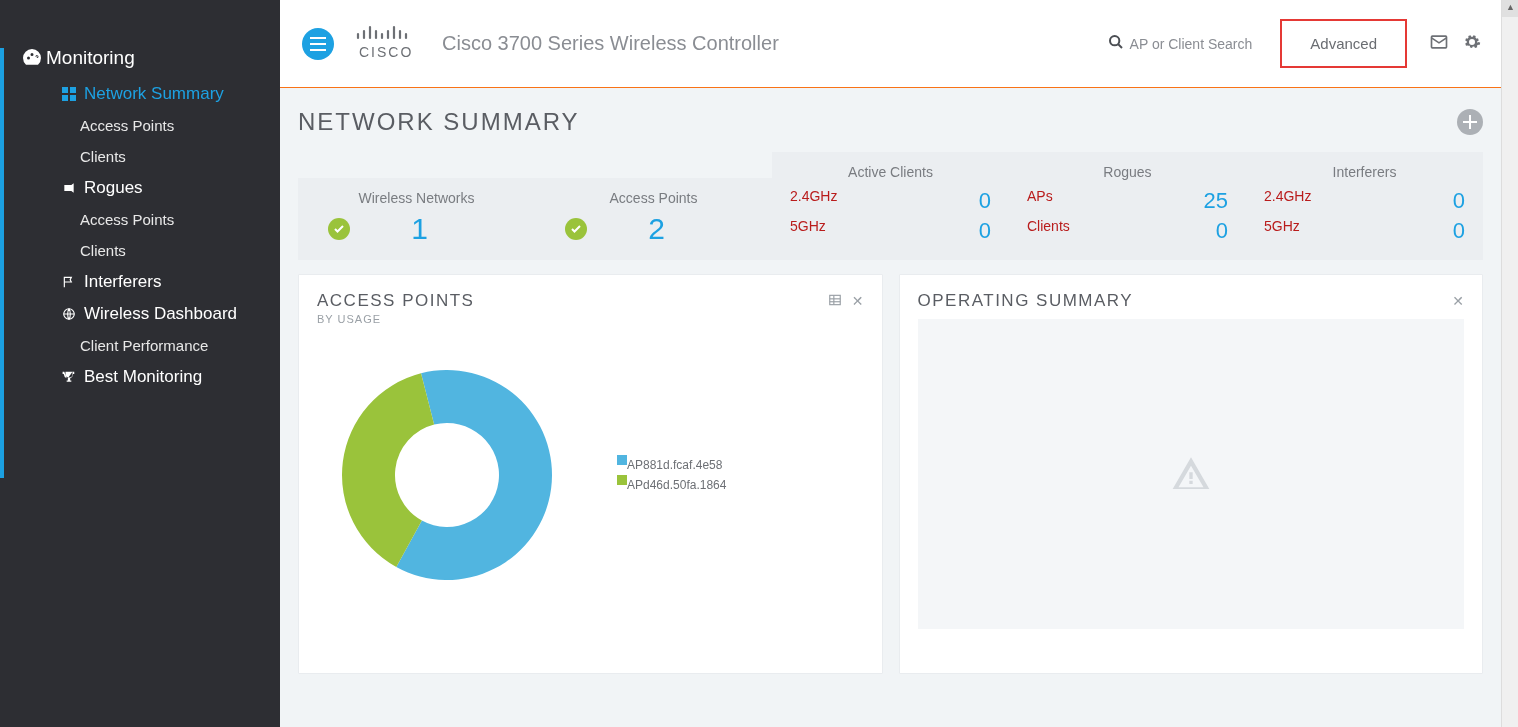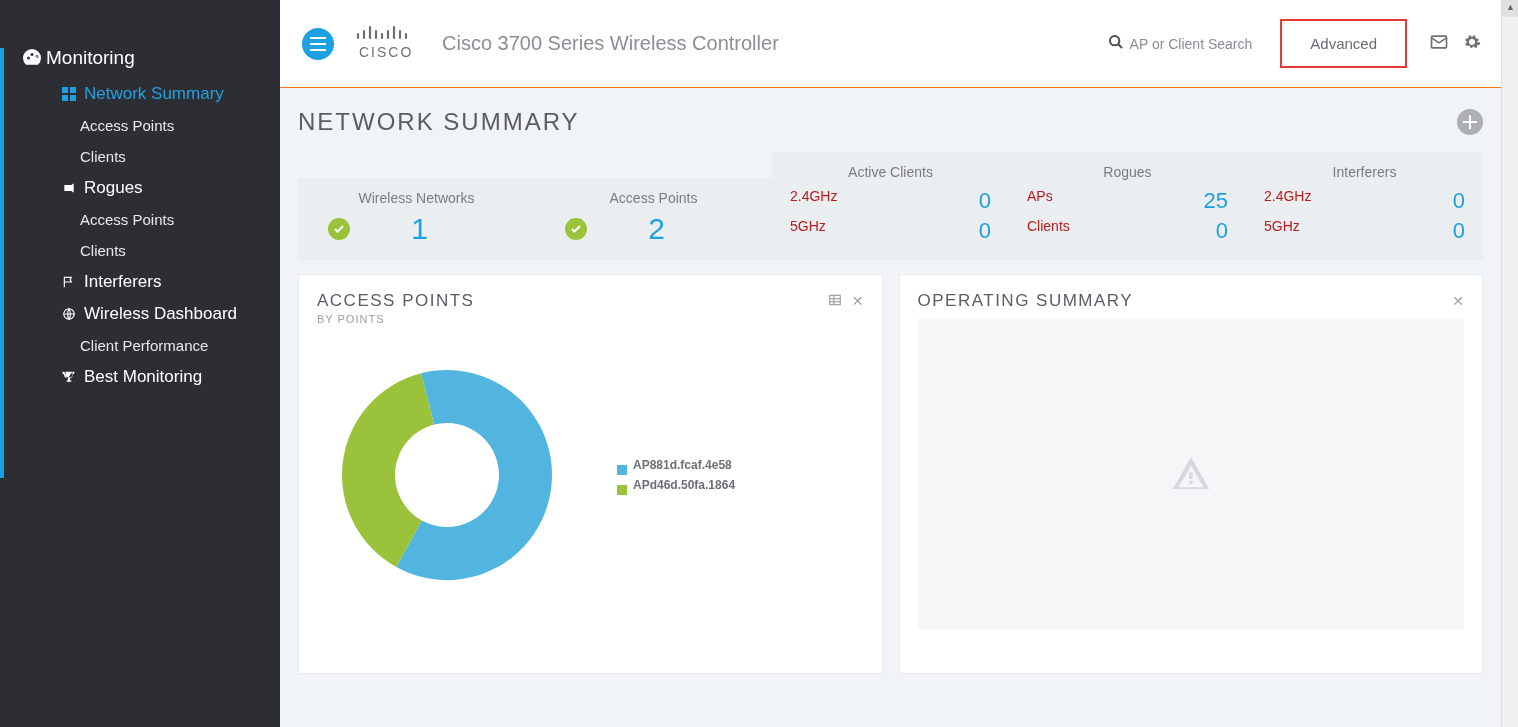--- a/index.html
+++ b/index.html
@@ -52,21 +52,21 @@
 .widget { background:#fff; border:1px solid #e9ecef; border-radius:1px; }
 .widget.left { flex:1; height:400px; }
 .widget.right { flex:1; height:400px; }
 .w-head { display:flex; align-items:center; padding:16px 18px 2px 18px; }
 .w-title { font-size:17px; letter-spacing:1.5px; color:#5a5d63; }
 .w-head .tools { margin-left:auto; display:flex; gap:10px; color:#9aa0a6; }
 .w-head .tools span { cursor:pointer; font-size:14px; }
 .w-sub { font-size:11px; letter-spacing:1px; color:#9aa0a6; padding:0 18px 10px 18px; }
 .w-body { padding:10px 18px; display:flex; align-items:center; gap:40px; }
 .legend { font-size:12px; color:#6d7075; line-height:1.7; }
-.legend .item { display:flex; align-items:flex-end; gap:6px;font-weight:bold; }
+.legend .item { display:flex; align-items:flex-start; gap:0; }
 .legend .sw { width:10px; height:10px; display:inline-block; }
 .os-body { background:#f4f6f8; margin:6px 18px 18px 18px; height:310px; display:flex; align-items:center; justify-content:center; color:#d5d9dd; }
 </style>
 </head>
 <body>
 
 <div class="app">
 
   <div class="sidebar">
     <div class="sidebar-accent"></div>
@@ -269,21 +269,21 @@
             <div class="tools">
               <span><svg width="14" height="14" viewBox="0 0 24 24" fill="none" stroke="#9aa0a6" stroke-width="2">
                     <rect x="3" y="4" width="18" height="16"></rect>
                     <line x1="3" y1="10" x2="21" y2="10"></line>
                     <line x1="3" y1="15" x2="21" y2="15"></line>
                     <line x1="10" y1="4" x2="10" y2="20"></line>
                   </svg></span>
               <span>✕</span>
             </div>
           </div>
-          <div class="w-sub">BY POINTS</div>
+          <div class="w-sub">BY USAGE</div>
           <div class="w-body">
             <svg id="donut" width="260" height="260" viewBox="0 0 260 260">
                 <path d="M 104.0225842782751 28.26419572038229 A 105 105 0 1 1 79.2937706936814 221.94497435713947 L 104.88834358163268 175.53465396734526 A 52 52 0 1 0 117.13499411876481 79.61655407104647 Z" fill="#51b5e0"></path>
                 <path d="M 79.2937706936814 221.94497435713947 A 105 105 0 0 1 104.02258427827508 28.264195720382304 L 117.1349941187648 79.61655407104647 A 52 52 0 0 0 104.88834358163268 175.53465396734526 Z" fill="#9ac33b"></path>
               </svg>
             <div class="legend" id="legend">
                 <div class="item">
                   <span class="sw" style="background: rgb(81, 181, 224);"></span>
                   <span>AP881d.fcaf.4e58</span>
                 </div>

